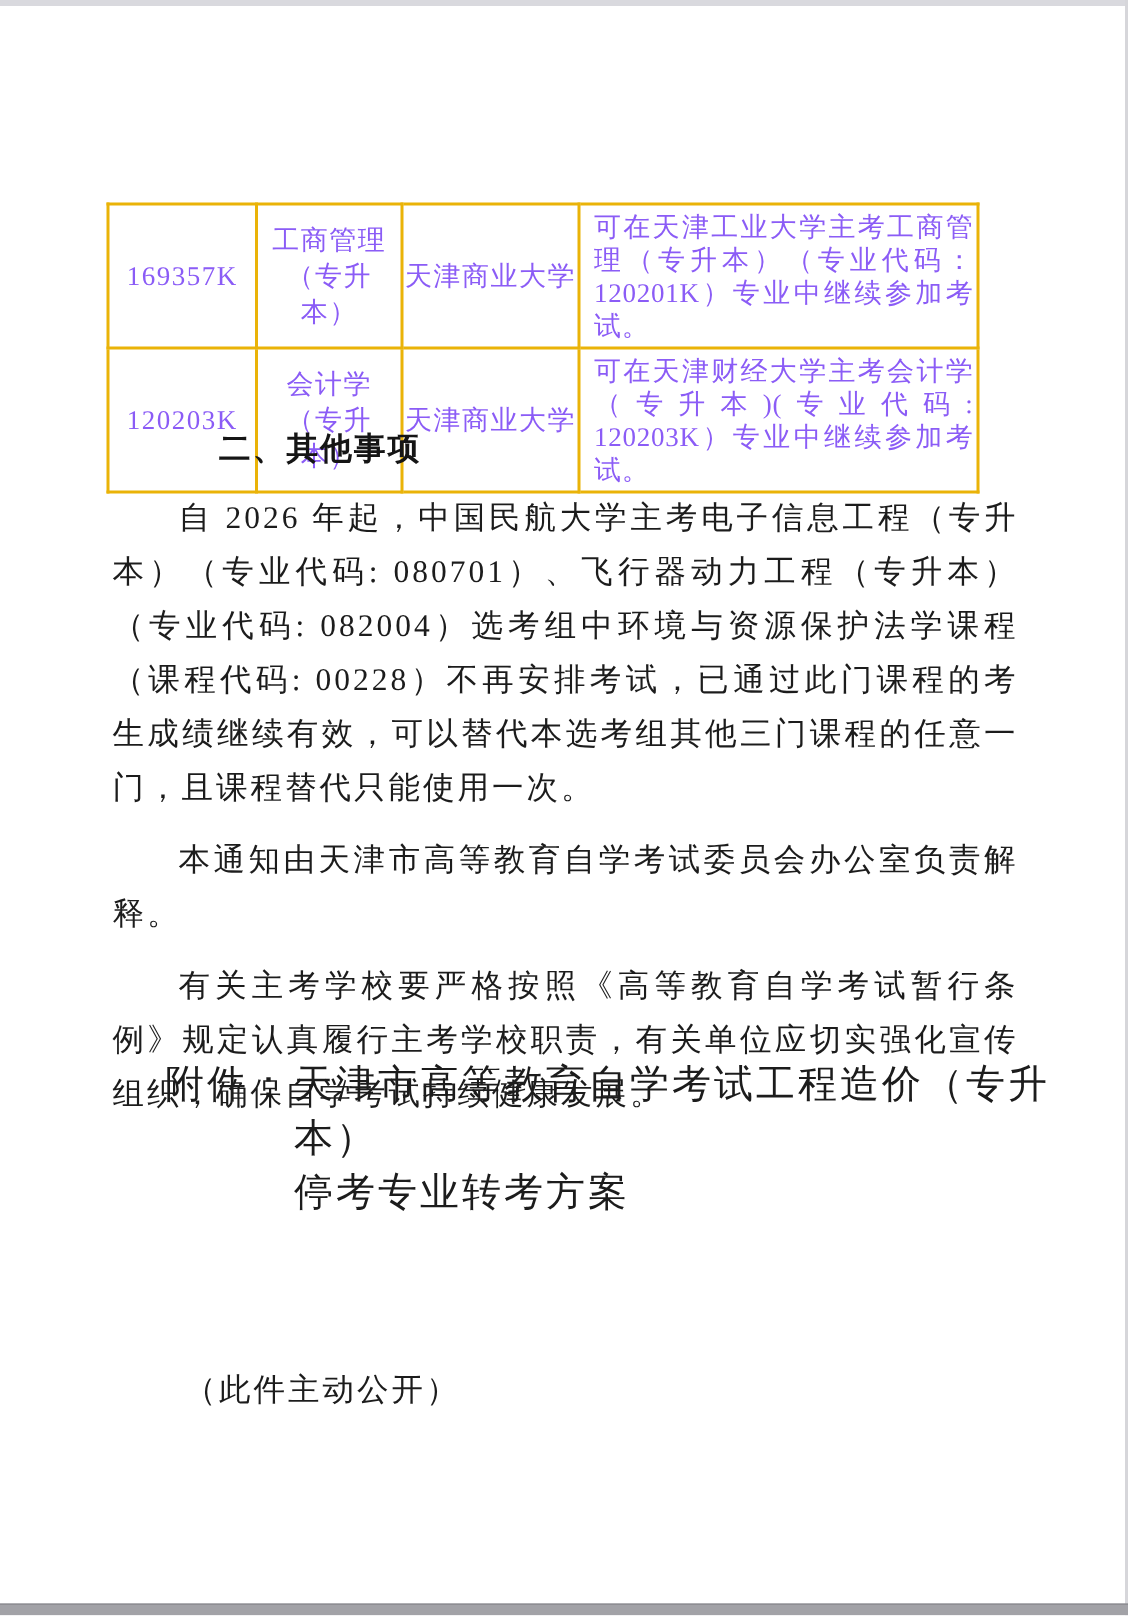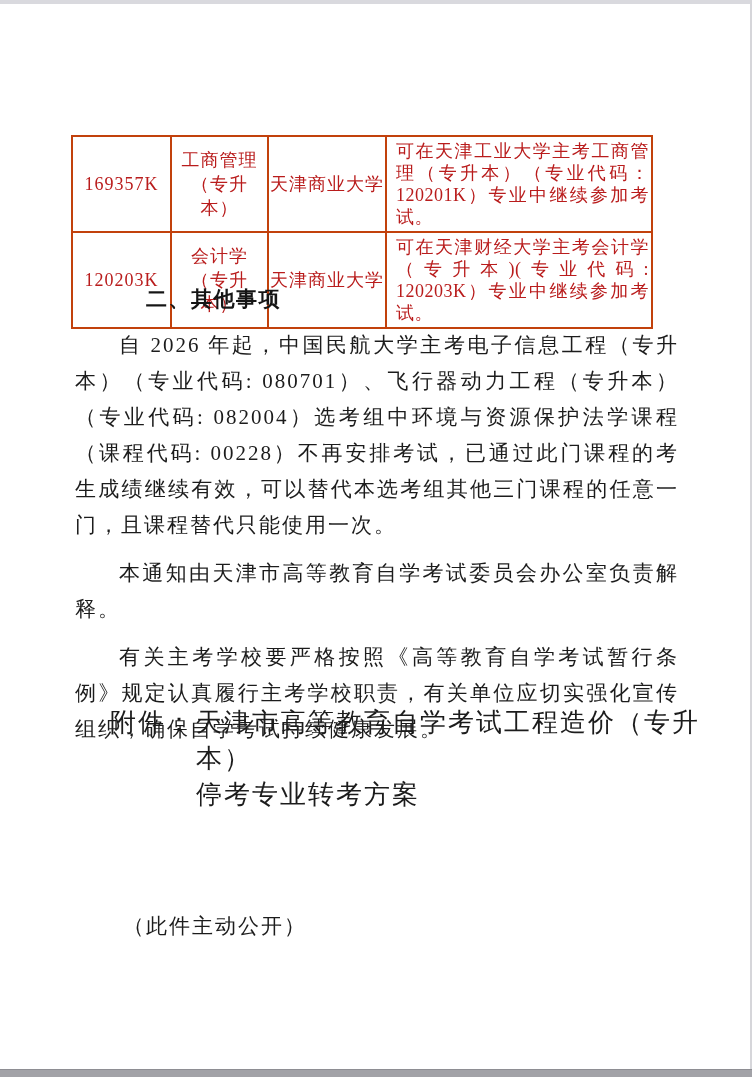--- a/index.html
+++ b/index.html
@@ -39,23 +39,23 @@
   
   table.doc-table {
     position: absolute;
     left: 71px;
     top: 135px;
     border-collapse: collapse;
     table-layout: fixed;
     width: 580px;
   }
   .doc-table td {
-    border: 2px solid #c2410c;
+    border: 2px solid #eab308;
     font-size: 18px;
-    color: #b91c1c;
+    color: #8b5cf6;
     overflow: hidden;
   }
   .doc-table tr { height: 71px; }
   .cell-center {
     text-align: center;
     vertical-align: middle;
     letter-spacing: 1px;
     line-height: 24px;
   }
   .pre-line { white-space: pre-line; }

